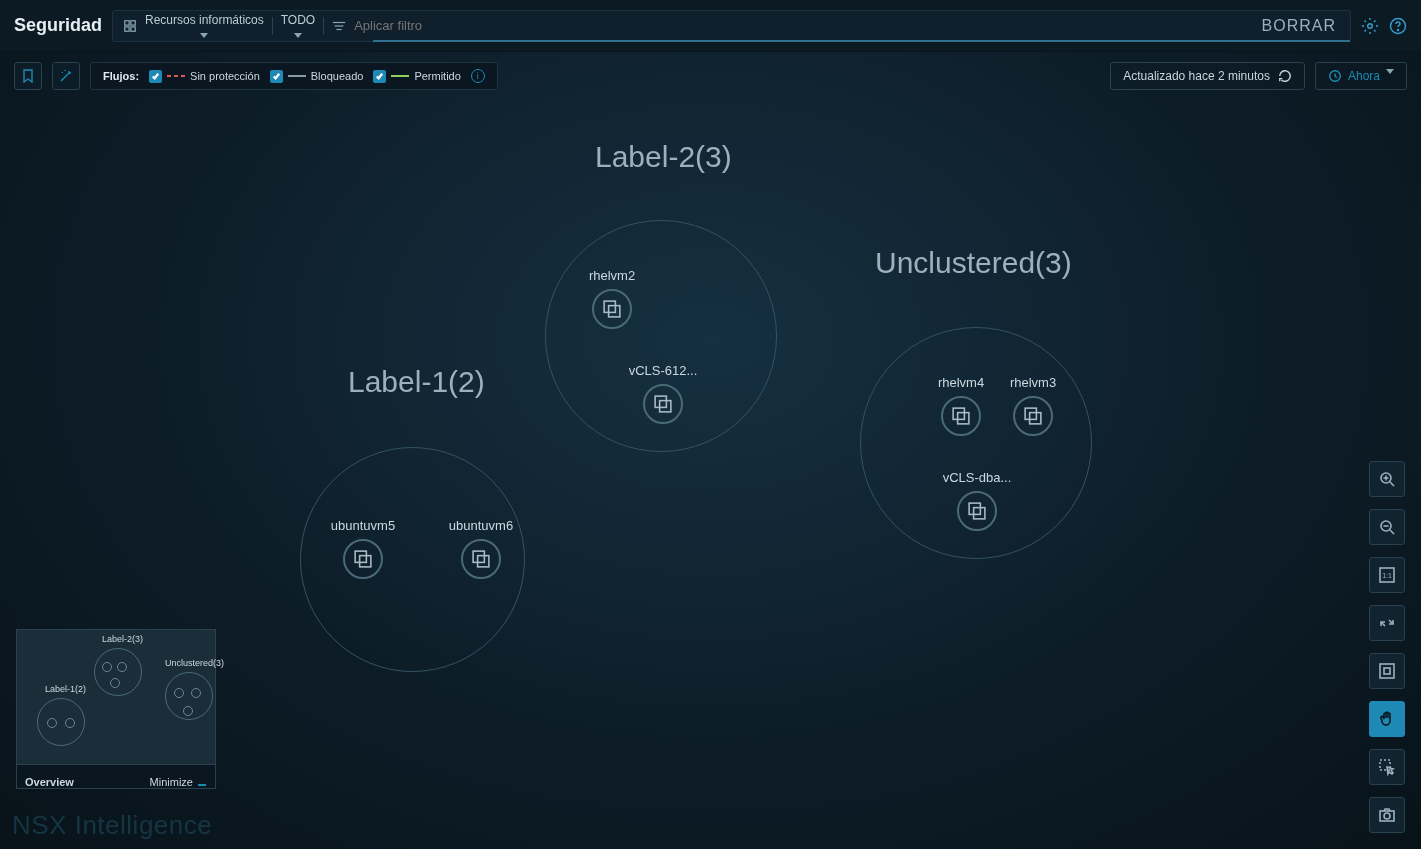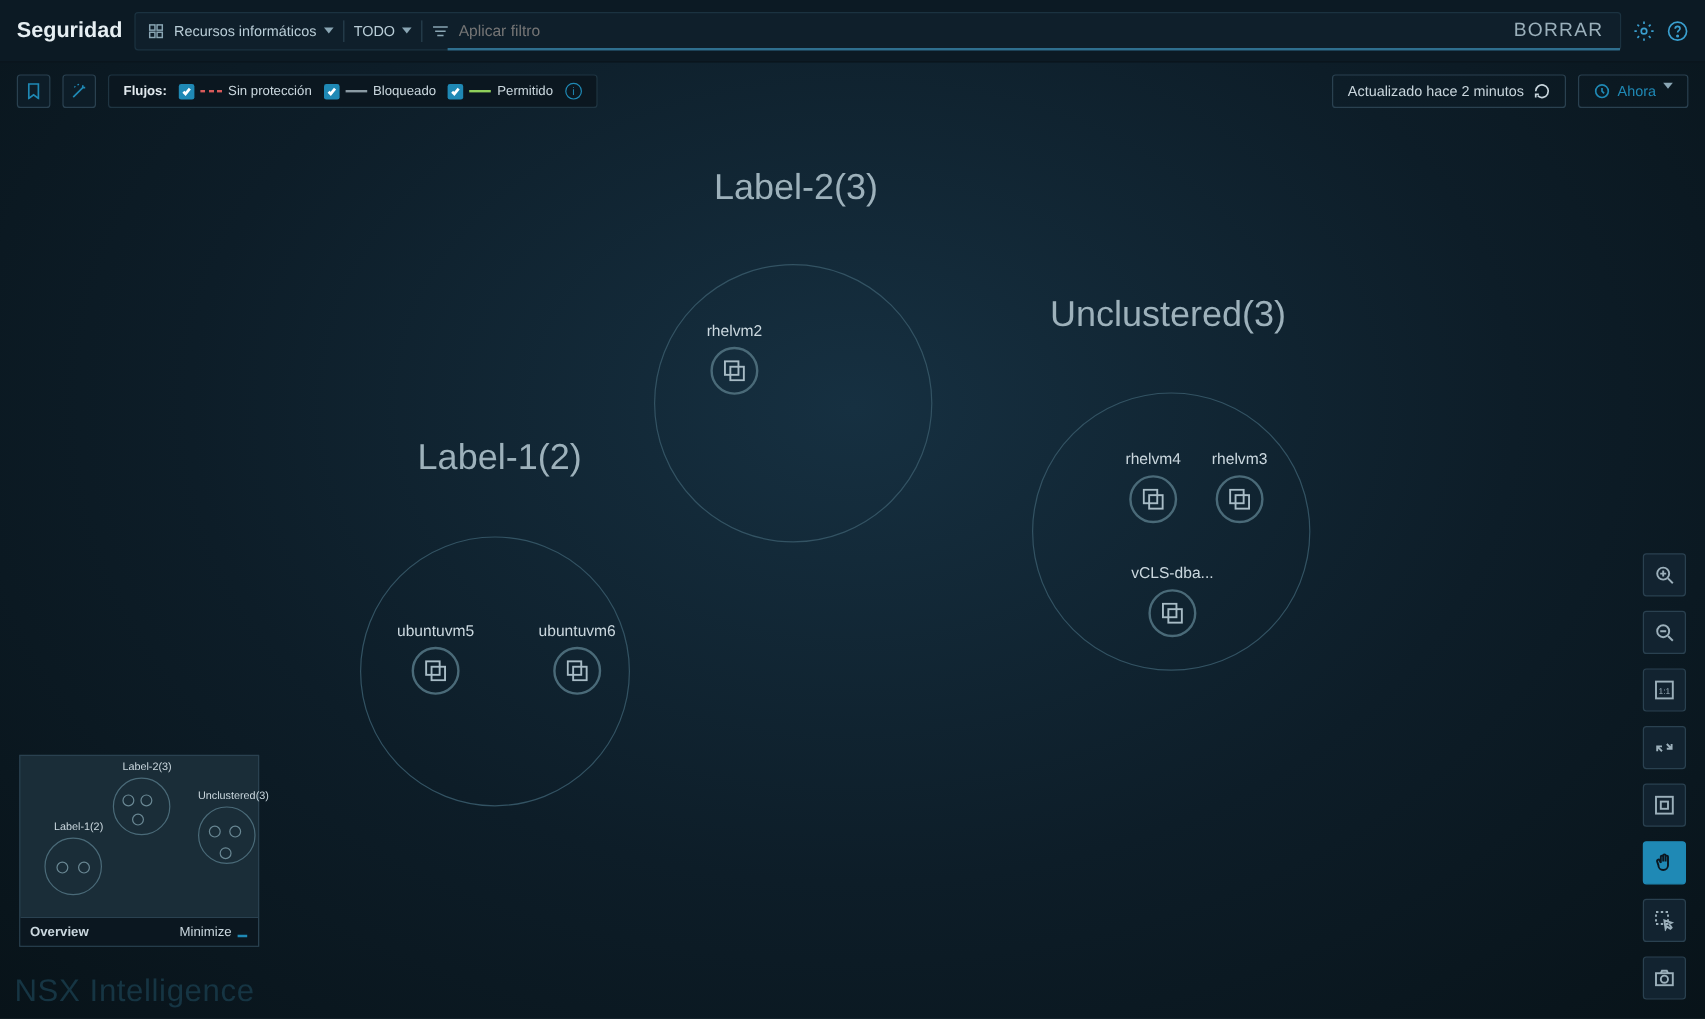--- a/index.html
+++ b/index.html
@@ -2,21 +2,21 @@
 <html><head>
 <meta charset="utf-8">
 <style>
   * { margin:0; padding:0; box-sizing:border-box; }
   html,body { width:1421px; height:849px; background:radial-gradient(ellipse at 50% 40%, #163041 0%, #0d1d28 55%, #081319 100%); font-family:"Segoe UI",Arial,sans-serif; color:#cbd8df; overflow:hidden; position:relative; }
   
   .topbar { display:flex; align-items:center; height:52px; padding:0 14px; background:#0c1a24; border-bottom:1px solid #0a141c; gap:10px; }
   .title { font-size:18px; color:#e6eef2; font-weight:700; }
   .filterbar { flex:1; display:flex; align-items:center; height:32px; background:#0f1f2b; border:1px solid #1b3240; border-radius:3px; padding:0 10px; gap:8px; position:relative; }
   .filterbar::after { content:""; position:absolute; left:260px; right:0; bottom:-1px; height:2px; background:#2f6f8f; }
-  .fb-seg { display:flex; align-items:center; gap:6px; font-size:12px; color:#b9cdd7; }
+  .fb-seg { display:flex; align-items:center; gap:6px; font-size:12px; color:#b9cdd7;flex-direction:column; }
   .fb-sep { width:1px; height:18px; background:#2a4150; }
   .fb-icon svg { width:14px; height:14px; display:block; fill:none; stroke:#8aa6b4; stroke-width:1.4; }
   .fb-input { flex:1; background:transparent; border:none; outline:none; color:#8aa6b4; font-size:13px; }
   .clearbtn { font-size:16px; color:#9bb0bb; letter-spacing:1px; cursor:pointer; padding-right:4px; }
   .topicon { width:18px; height:18px; cursor:pointer; }
   .topicon svg { width:18px; height:18px; fill:none; stroke:#3a9fcf; stroke-width:1.4; }
   
   .toolbar { display:flex; align-items:center; gap:10px; padding:10px 14px; }
   .sqbtn { width:28px; height:28px; border:1px solid #2a4150; border-radius:3px; display:flex; align-items:center; justify-content:center; cursor:pointer; background:#0d1d28; }
   .sqbtn svg { width:14px; height:14px; fill:none; stroke:#1f89b5; stroke-width:1.4; }
@@ -42,21 +42,21 @@
   .vm { position:absolute; text-align:center; width:90px; }
   .vm .nm { font-size:13px; color:#cbd8df; margin-bottom:6px; white-space:nowrap; overflow:hidden; text-overflow:ellipsis; }
   .vm .ring { width:40px; height:40px; border:2px solid #4a6a78; border-radius:50%; margin:0 auto; display:flex; align-items:center; justify-content:center; }
   .vm .ring svg { width:18px; height:18px; fill:none; stroke:#a8bcc6; stroke-width:1.4; }
   
   .overview { position:absolute; left:16px; bottom:60px; width:200px; background:#1a2d38; border:1px solid #2a4150; }
   .ov-body { position:relative; height:134px; }
   .ov-label { position:absolute; font-size:9px; color:#cbd8df; }
   .ov-circle { position:absolute; border:1px solid #4a6a78; border-radius:50%; }
   .ov-dot { position:absolute; width:10px; height:10px; border:1.5px solid #6a8894; border-radius:50%; }
-  .ov-foot { height:24px; background:#0b1720; display:flex; align-items:center; justify-content:space-between; padding:0 8px; font-size:11px; border-top:1px solid #2a4150; }
+  .ov-foot { height:24px; background:#0b1720; display:flex; align-items:flex-end; justify-content:space-between; padding:0 8px; font-size:11px; border-top:1px solid #2a4150; }
   .ov-foot .min { display:flex; align-items:center; gap:4px; cursor:pointer; }
   
   .brand { position:absolute; left:12px; bottom:8px; font-size:26px; color:#163543; letter-spacing:0.5px; font-weight:300; font-family:"Segoe UI Light","Segoe UI",sans-serif;}
   
   .rail { position:absolute; right:16px; bottom:16px; display:flex; flex-direction:column; gap:12px; }
   .railbtn { width:36px; height:36px; border:1px solid #2a4150; border-radius:3px; background:#122330; display:flex; align-items:center; justify-content:center; cursor:pointer; }
   .railbtn.active { background:#1f89b5; border-color:#1f89b5; }
   .railbtn svg { width:18px; height:18px; fill:none; stroke:#9cb0bb; stroke-width:1.6; }
   .railbtn.active svg { stroke:#0b1720; }
   .chev { width:0; height:0; border-left:4px solid transparent; border-right:4px solid transparent; border-top:5px solid #8aa6b4; }
@@ -171,20 +171,29 @@
   <div class="group-circle" style="left:545px; top:120px; width:232px; height:232px;"></div>
   <div class="vm" style="left:567px; top:168px;">
       <div class="nm">rhelvm2</div>
       <div class="ring">
         <svg viewBox="0 0 16 16">
           <rect x="1" y="1" width="10" height="10"></rect>
           <rect x="5" y="5" width="10" height="10"></rect>
         </svg>
       </div>
     </div>
+  <div class="vm" style="left:618px; top:263px;">
+      <div class="nm">vCLS-612...</div>
+      <div class="ring">
+        <svg viewBox="0 0 16 16">
+          <rect x="1" y="1" width="10" height="10"></rect>
+          <rect x="5" y="5" width="10" height="10"></rect>
+        </svg>
+      </div>
+    </div>
 
   <div class="group-label" style="left:875px; top:146px;">Unclustered(3)</div>
   <div class="group-circle" style="left:860px; top:227px; width:232px; height:232px;"></div>
   <div class="vm" style="left:916px; top:275px;">
       <div class="nm">rhelvm4</div>
       <div class="ring">
         <svg viewBox="0 0 16 16">
           <rect x="1" y="1" width="10" height="10"></rect>
           <rect x="5" y="5" width="10" height="10"></rect>
         </svg>

